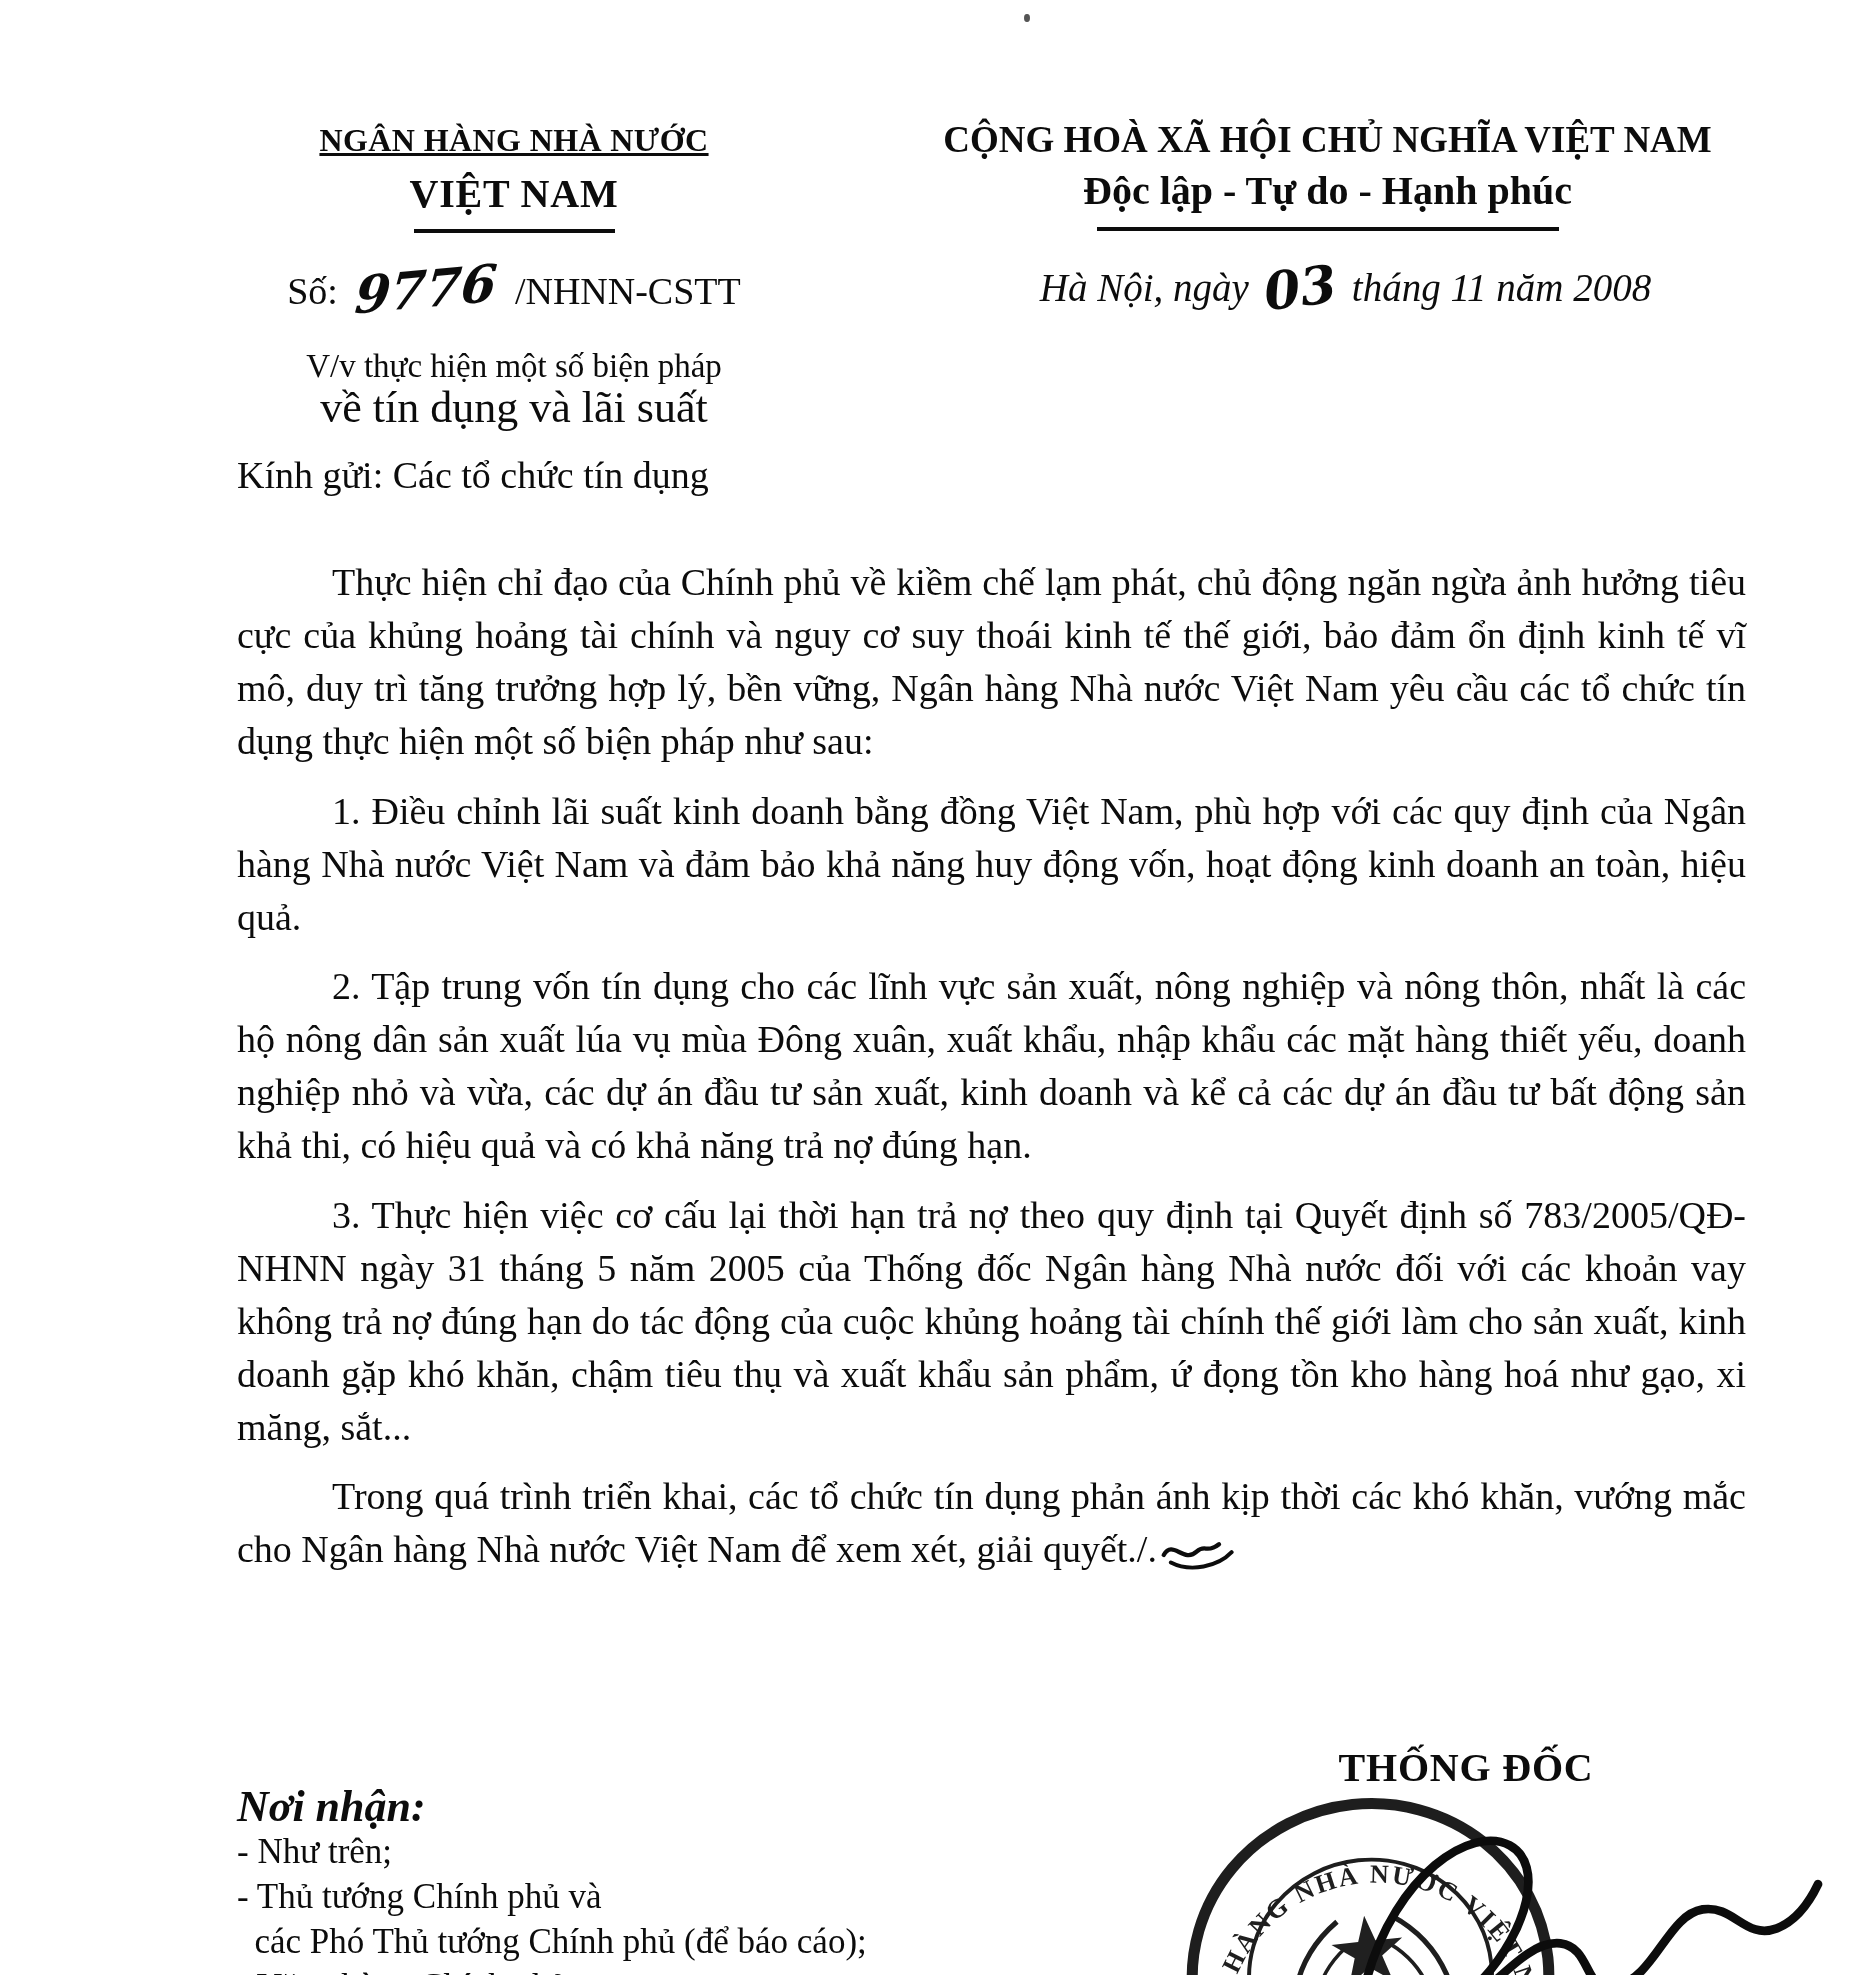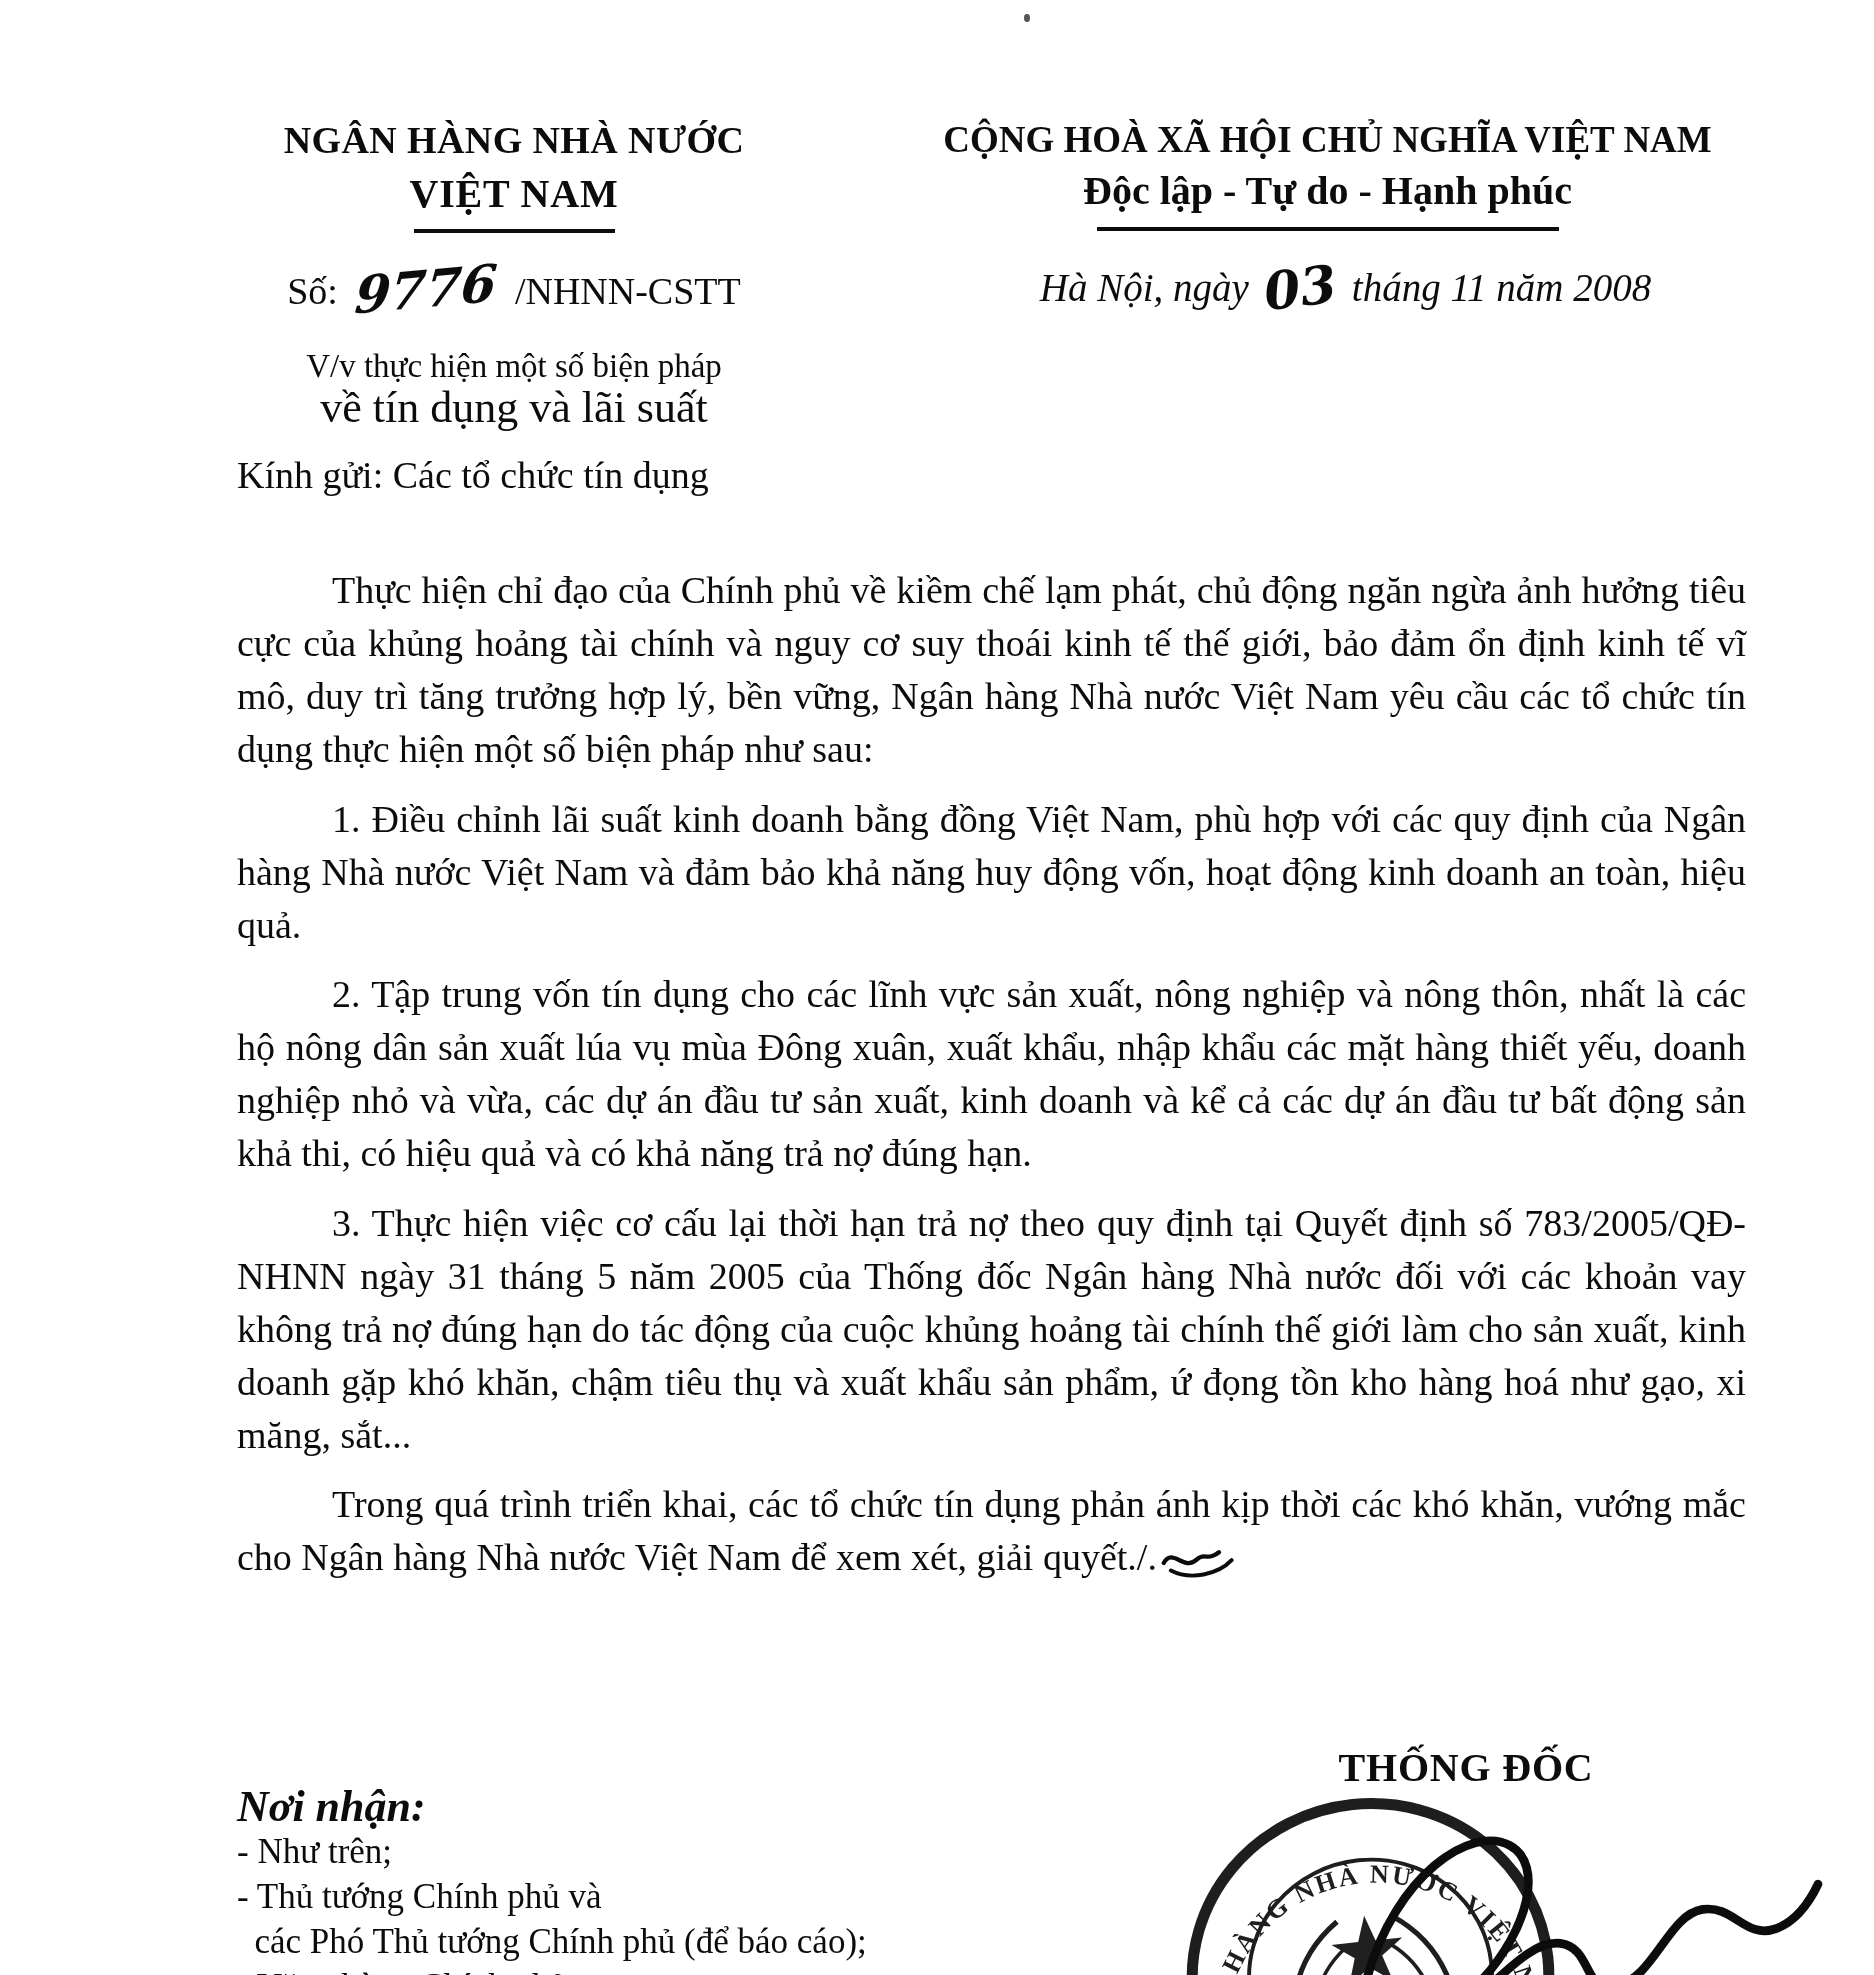--- a/index.html
+++ b/index.html
@@ -3,21 +3,21 @@
 <meta charset="utf-8">
 <style>
   html,body{margin:0;padding:0;background:#ffffff;}
   .page{
     position:relative;width:1874px;height:2657px;background:#ffffff;
     color:#0c0c0c;font-family:"Liberation Serif","DejaVu Serif",serif;
     overflow:hidden;
   }
   
   .hl{position:absolute;top:118px;left:186px;width:656px;text-align:center;}
-  .hl .org1{font-weight:bold;font-size:38px;line-height:44px;letter-spacing:0.4px;}
+  .hl .org1{font-weight:bold;font-size:32px;line-height:44px;letter-spacing:0.4px;text-decoration:underline;}
   .hl .org2{font-weight:bold;font-size:40px;line-height:44px;margin-top:9.5px;letter-spacing:0.8px;}
   .rule{height:4.3px;background:#0c0c0c;margin:13.4px auto 0;}
   .rule-l{width:201px;}
   .so{font-size:38px;margin-top:23px;white-space:nowrap;}
   .so .num{
     font-weight:bold;font-style:italic;font-size:51px;display:inline-block;
     transform:rotate(-5deg) skewX(-10deg);margin:0 8px;position:relative;top:3.2px;
     font-family:"DejaVu Serif","Liberation Serif",serif;
   }
   .subj1{font-size:33px;line-height:42px;margin-top:29px;text-align:center;}
@@ -28,21 +28,21 @@
   .hr .nat2{font-weight:bold;font-size:40px;line-height:47px;margin-top:4.7px;}
   .rule-r{width:462px;}
   .date{font-style:italic;font-size:39px;margin-top:20.5px;padding-left:36px;white-space:nowrap;}
   .date .day{
     font-weight:bold;font-size:52px;display:inline-block;transform:rotate(-7deg);
     margin:0 5.5px;position:relative;top:4.7px;font-family:"DejaVu Serif",serif;
   }
   
   .salut{position:absolute;top:453px;left:237px;width:1509px;text-align:left;font-size:38px;}
   .bodytxt{position:absolute;top:556px;left:237px;width:1509px;
-    font-size:38px;line-height:53px;text-align:justify;margin-top:8px;}
+    font-size:38px;line-height:53px;text-align:justify;}
   .bodytxt p{margin:0;text-indent:95px;}
   .bodytxt p + p{margin-top:16.6px;}
   .flourish{display:inline-block;vertical-align:-10.3px;margin-left:2.4px;}
   
   .recips{position:absolute;top:1784px;left:237px;font-size:35px;line-height:45px;}
   .recips .label{font-weight:bold;font-style:italic;font-size:44px;margin-bottom:0;}
   .recips .itm{white-space:pre-wrap;}
   
   .gov{position:absolute;top:1744px;left:1296px;width:340px;text-align:center;
     font-weight:bold;font-size:40px;letter-spacing:0.8px;}

